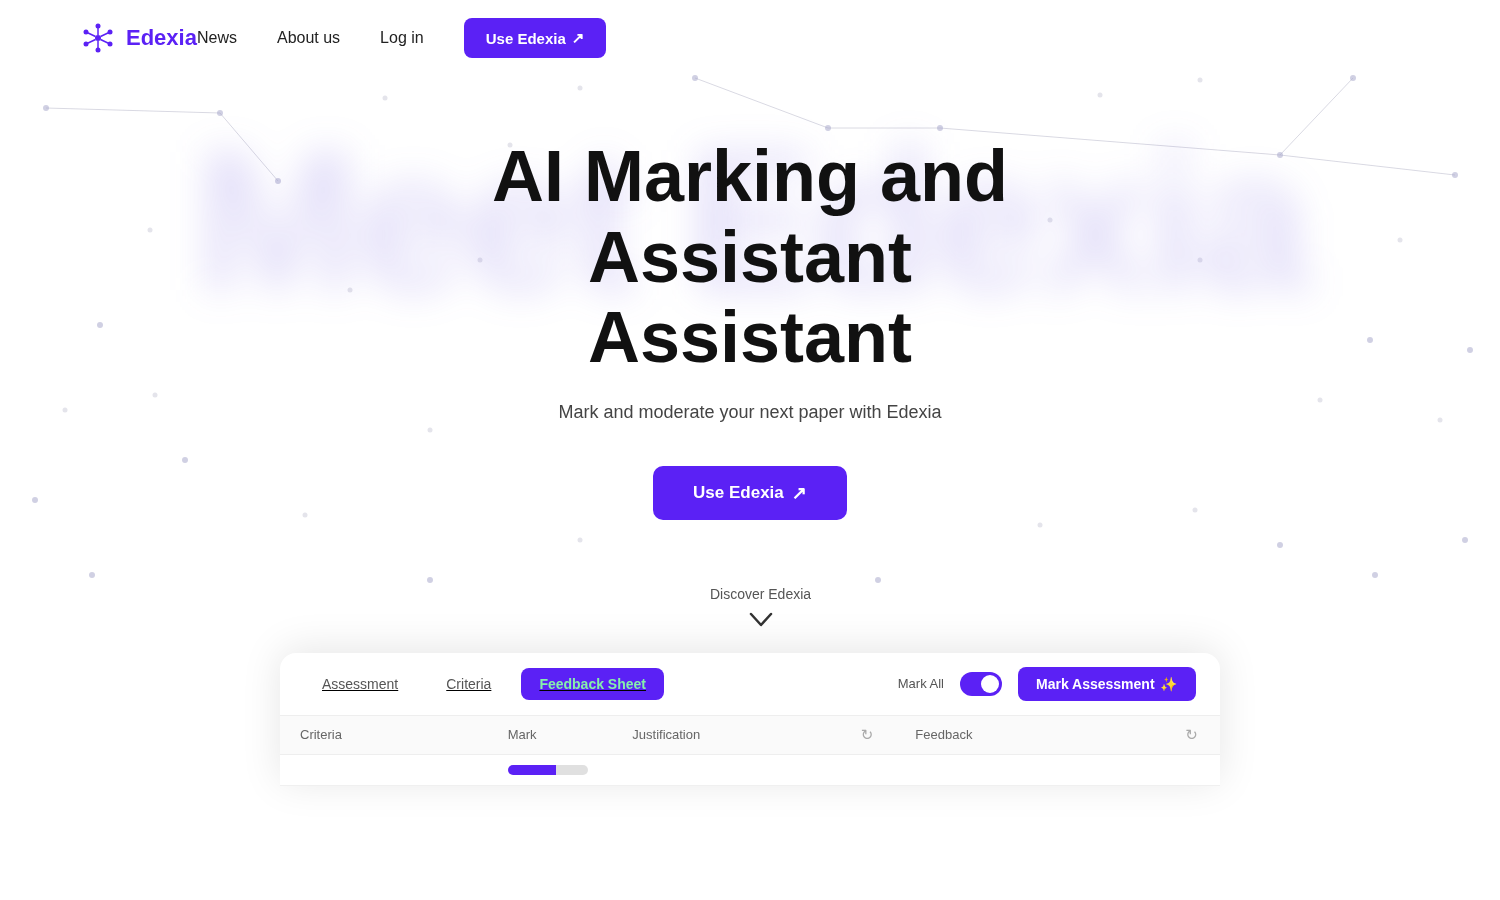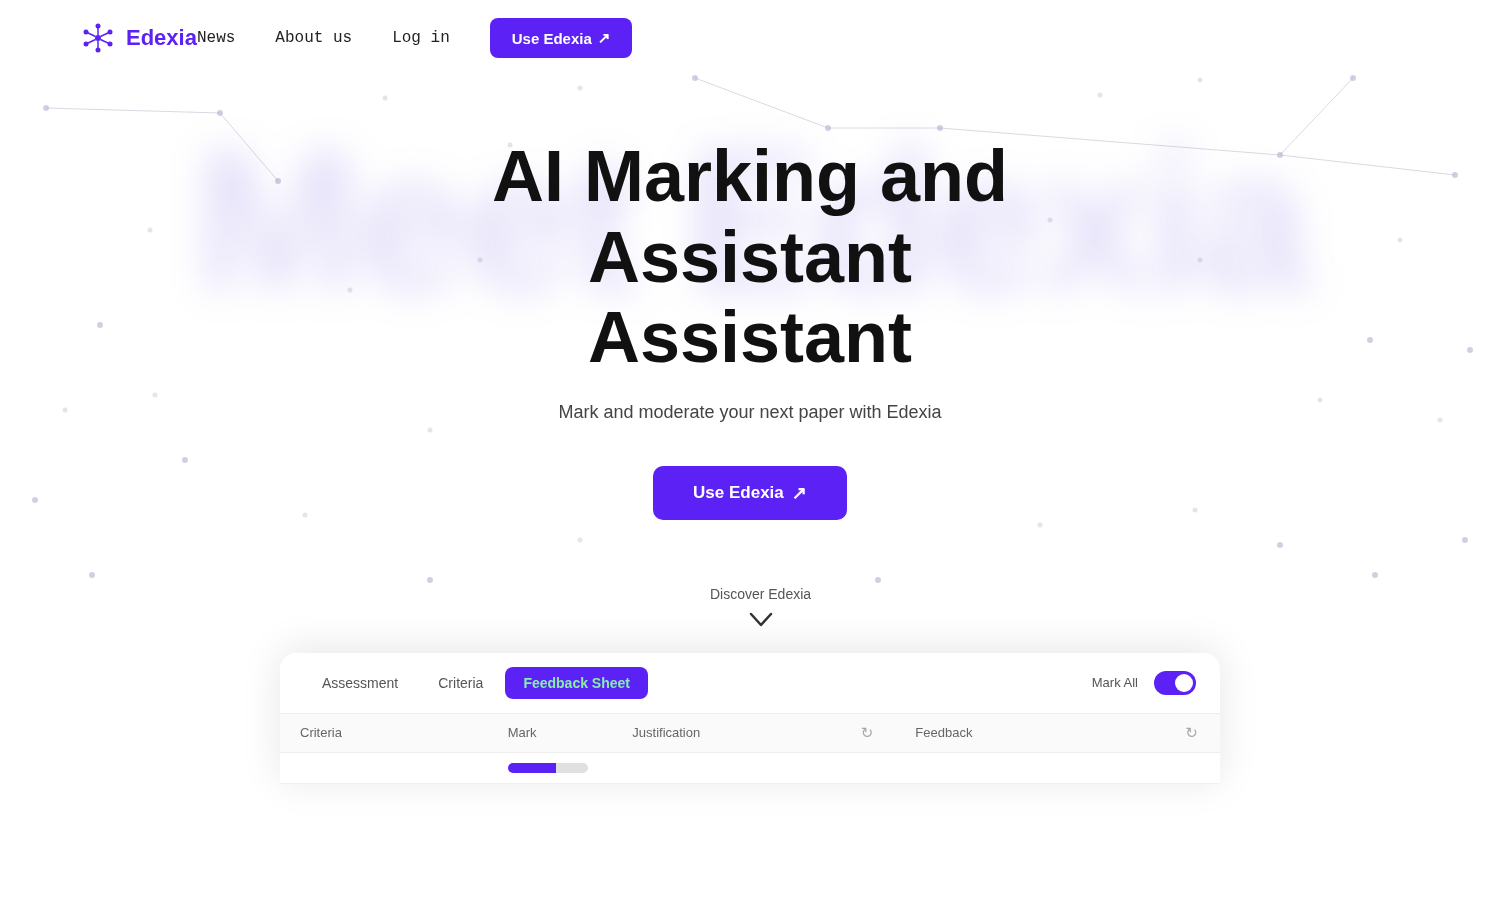--- a/index.html
+++ b/index.html
@@ -44,21 +44,20 @@
       display: flex;
       align-items: center;
       gap: 40px;
     }
 
     .nav-link {
       font-size: 16px;
       color: #222;
       text-decoration: none;
       cursor: pointer;
-      font-family: Liberation Mono, monospace;
     }
 
     .nav-cta {
       background: #5b21f5;
       color: #fff;
       border: none;
       border-radius: 8px;
       padding: 11px 22px;
       font-size: 15px;
       font-weight: 600;
@@ -170,21 +169,22 @@
     .preview-tabs {
       display: flex;
       align-items: center;
       justify-content: space-between;
       padding: 14px 24px;
       border-bottom: 1px solid #eee;
     }
 
     .preview-tabs-left {
       display: flex;
-      gap: 4px;
+      gap: 12px;
+      text-decoration: underline;
     }
 
     .tab-pill {
       padding: 8px 18px;
       border-radius: 8px;
       font-size: 14px;
       cursor: pointer;
       color: #555;
       background: transparent;
       border: none;
@@ -386,20 +386,24 @@
         </button>
         <button class="tab-pill active">
           <span>Feedback Sheet</span>
         </button>
       </div>
       <div class="preview-tabs-right">
         <span class="mark-all-label">Mark All</span>
         <div class="toggle">
           <div class="toggle-thumb"></div>
         </div>
+        <button class="mark-assessment-btn">
+          <span>Mark Assessment</span>
+          <span>✨</span>
+        </button>
       </div>
     </div>
 
     <table class="preview-table">
       <thead>
         <tr>
           <th>Criteria</th>
           <th>Mark</th>
           <th>Justification</th>
           <th>

